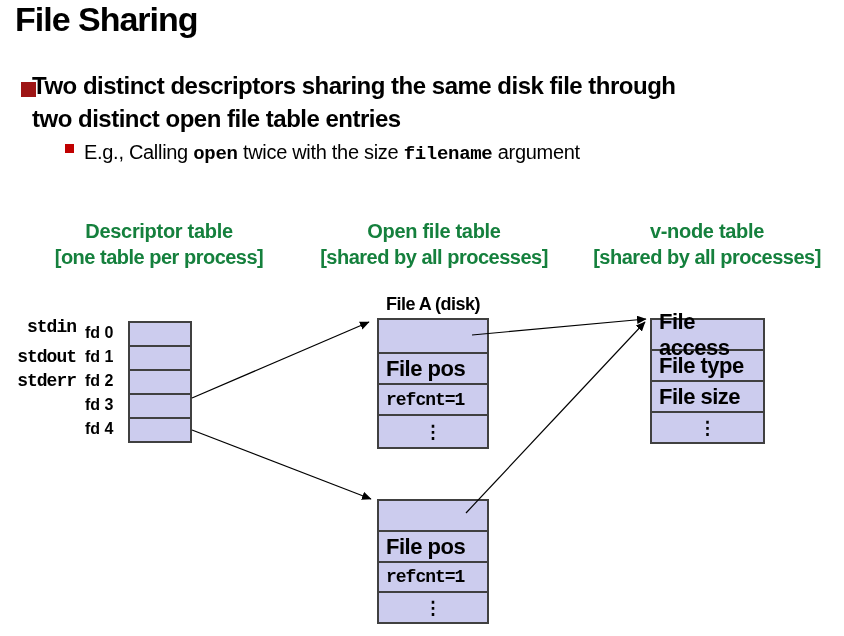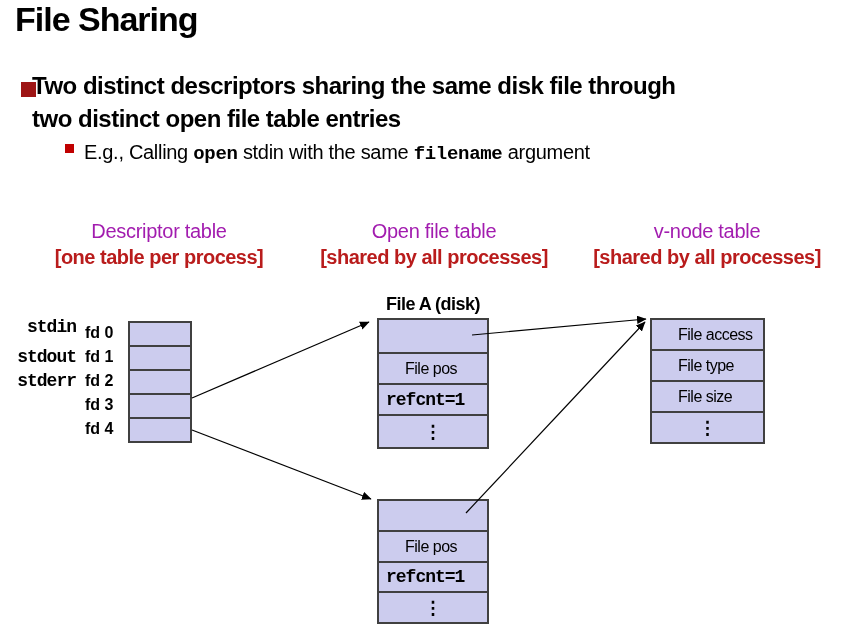--- a/index.html
+++ b/index.html
@@ -36,45 +36,45 @@
     white-space: nowrap;
   }
   .code {
     font-family: "Liberation Mono", monospace;
     font-weight: bold; font-size: 19px;
   }
   
   .col-title {
     position: absolute; top: 220px;
     transform: translateX(-50%);
-    font-size: 20px; font-weight: normal; color: #a21caf;
+    font-size: 20px; font-weight: bold; color: #15803d;
     white-space: nowrap; letter-spacing: -0.3px;
   }
   .col-sub {
     position: absolute; top: 246px;
     transform: translateX(-50%);
-    font-size: 20px; font-weight: bold; color: #b91c1c;
+    font-size: 20px; font-weight: bold; color: #15803d;
     white-space: nowrap; letter-spacing: -0.5px;
   }
   .ct-desc, .cs-desc { left: 159px; }
   .ct-open, .cs-open { left: 434px; }
   .ct-vnode, .cs-vnode { left: 707px; }
   
   .box-table {
     position: absolute;
     box-sizing: border-box;
     border: 2px solid #404040;
     background: #ccccee;
   }
   .box-table .row { border-bottom: 2px solid #404040; }
   .box-table .row:last-child { border-bottom: none; }
   .cell-label {
     display: flex; align-items: center;
-    padding-left: 26px;
-    font-size: 16px; font-weight: normal; letter-spacing: -0.5px;
+    padding-left: 7px;
+    font-size: 22px; font-weight: bold; letter-spacing: -0.5px;
   }
   .cell-mono {
     display: flex; align-items: center;
     padding-left: 7px;
     font-family: "Liberation Mono", monospace;
     font-size: 18px; font-weight: bold; letter-spacing: -1px;
   }
   .cell-ellipsis {
     display: flex; align-items: center; justify-content: center;
     font-size: 18px; font-weight: bold;
@@ -119,21 +119,21 @@
 
   <div class="slide-title">File Sharing</div>
 
   <div class="bullet1-square"></div>
   <div class="bullet1-text">
     <div>Two distinct descriptors sharing the same disk file through</div>
     <div>two distinct open file table entries</div>
   </div>
 
   <div class="bullet2-square"></div>
-  <div class="bullet2-text"><span>E.g., Calling </span><span class="code">open</span><span> stdin with the same </span><span class="code">filename</span><span> argument</span></div>
+  <div class="bullet2-text"><span>E.g., Calling </span><span class="code">open</span><span> twice with the size </span><span class="code">filename</span><span> argument</span></div>
 
   <div class="col-title ct-desc">Descriptor table</div>
   <div class="col-sub cs-desc">[one table per process]</div>
   <div class="col-title ct-open">Open file table</div>
   <div class="col-sub cs-open">[shared by all processes]</div>
   <div class="col-title ct-vnode">v-node table</div>
   <div class="col-sub cs-vnode">[shared by all processes]</div>
 
   <div class="stream-label" style="top:315px">stdin</div>
   <div class="stream-label" style="top:345px">stdout</div>

